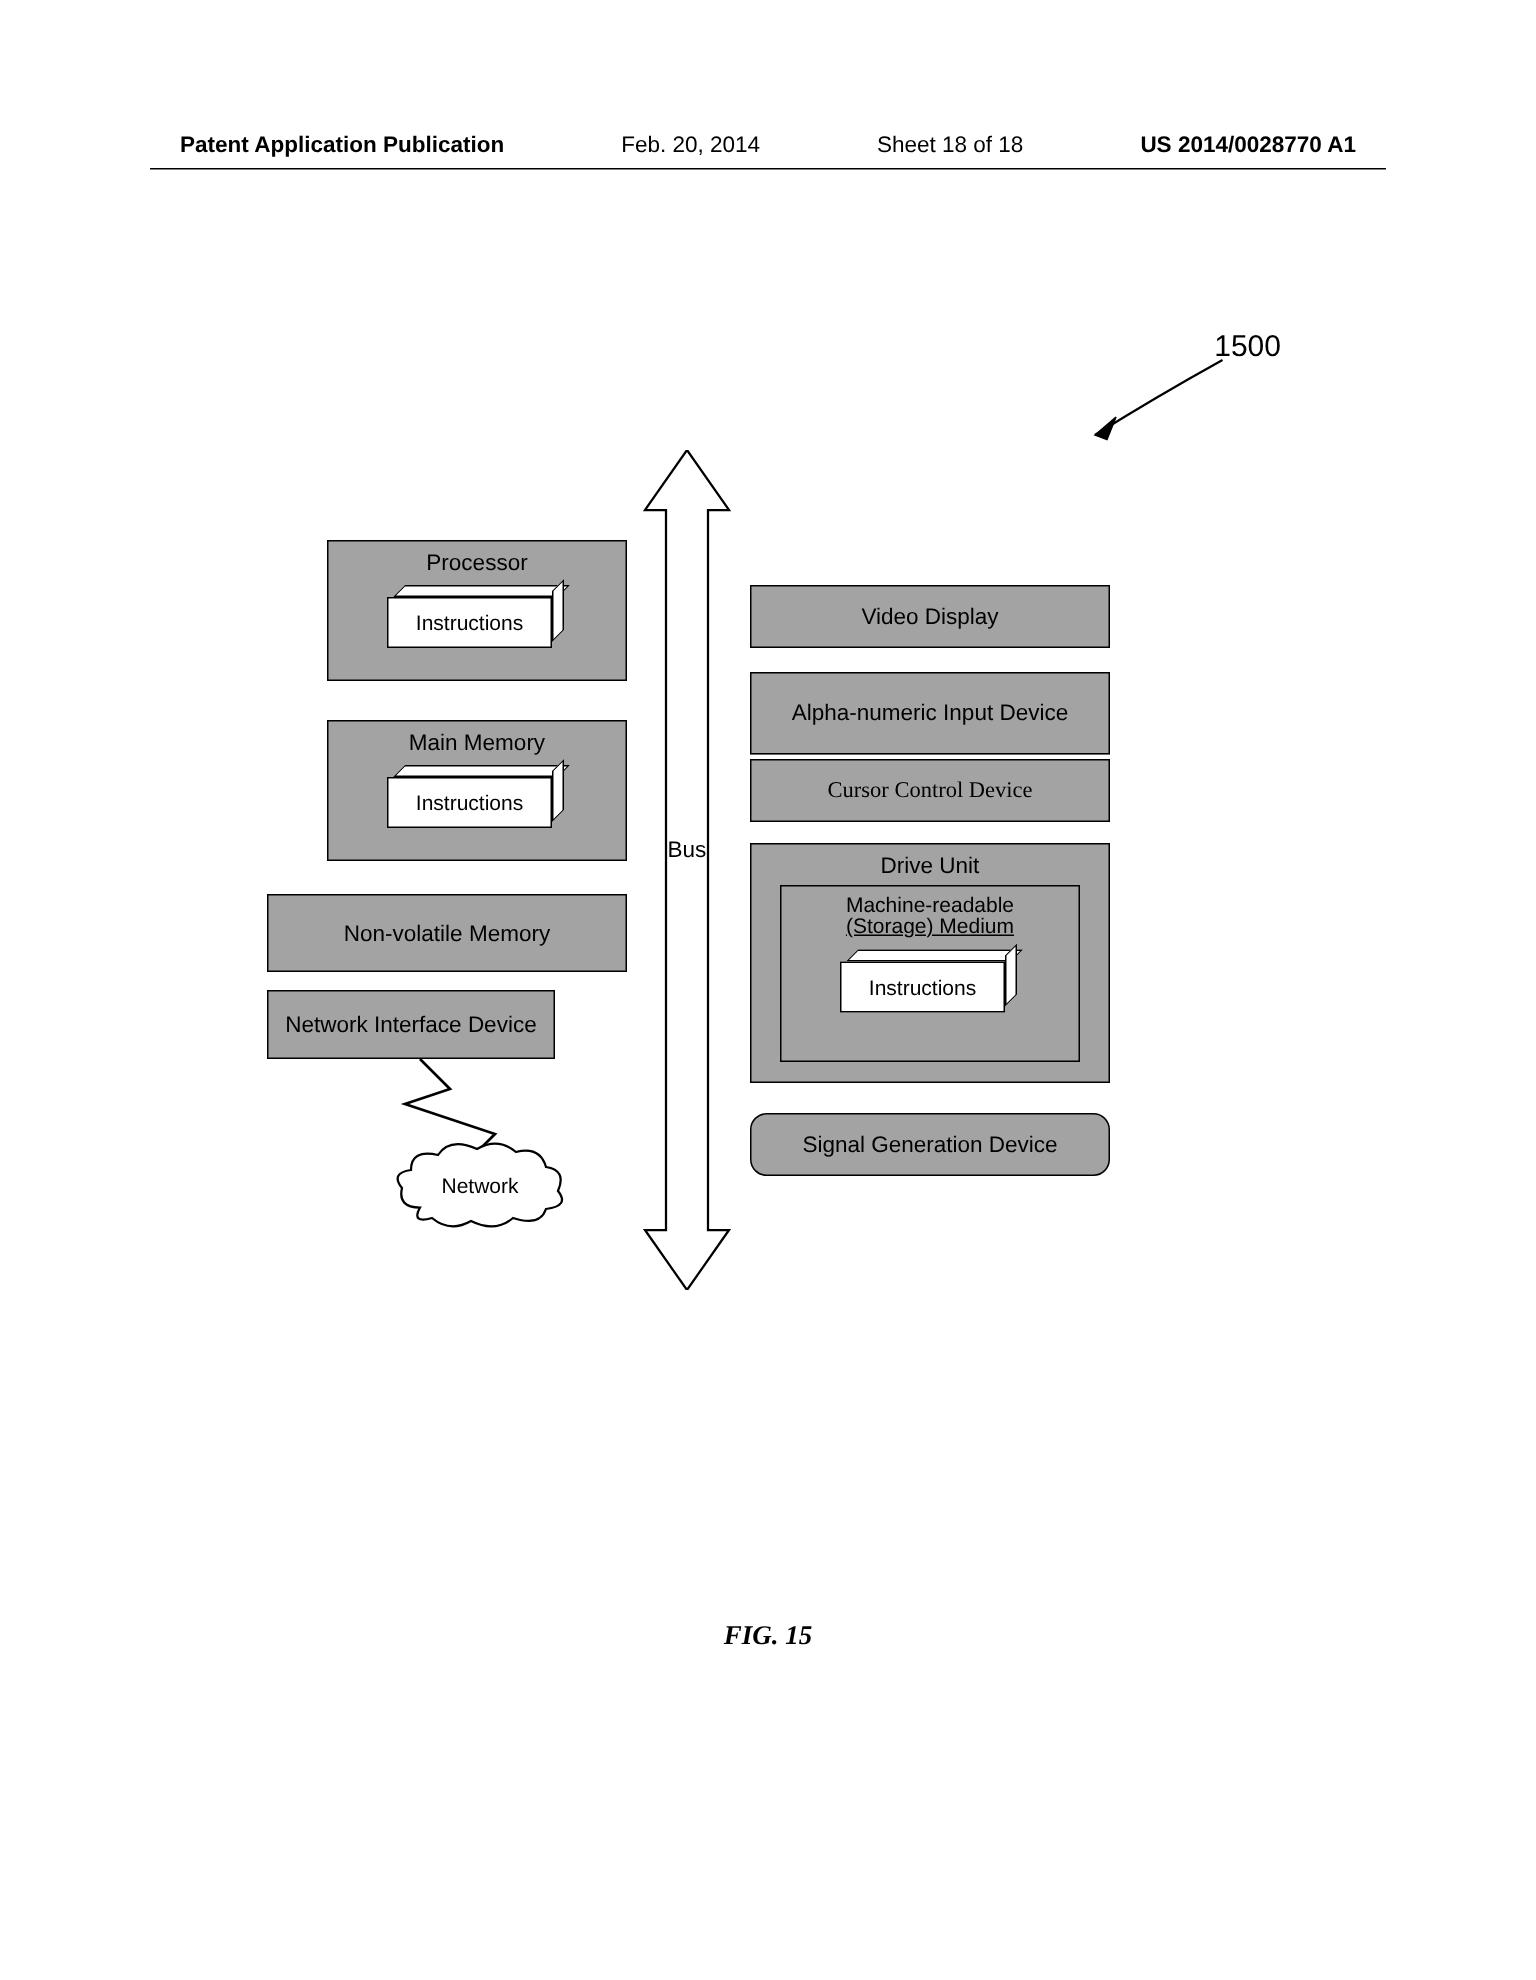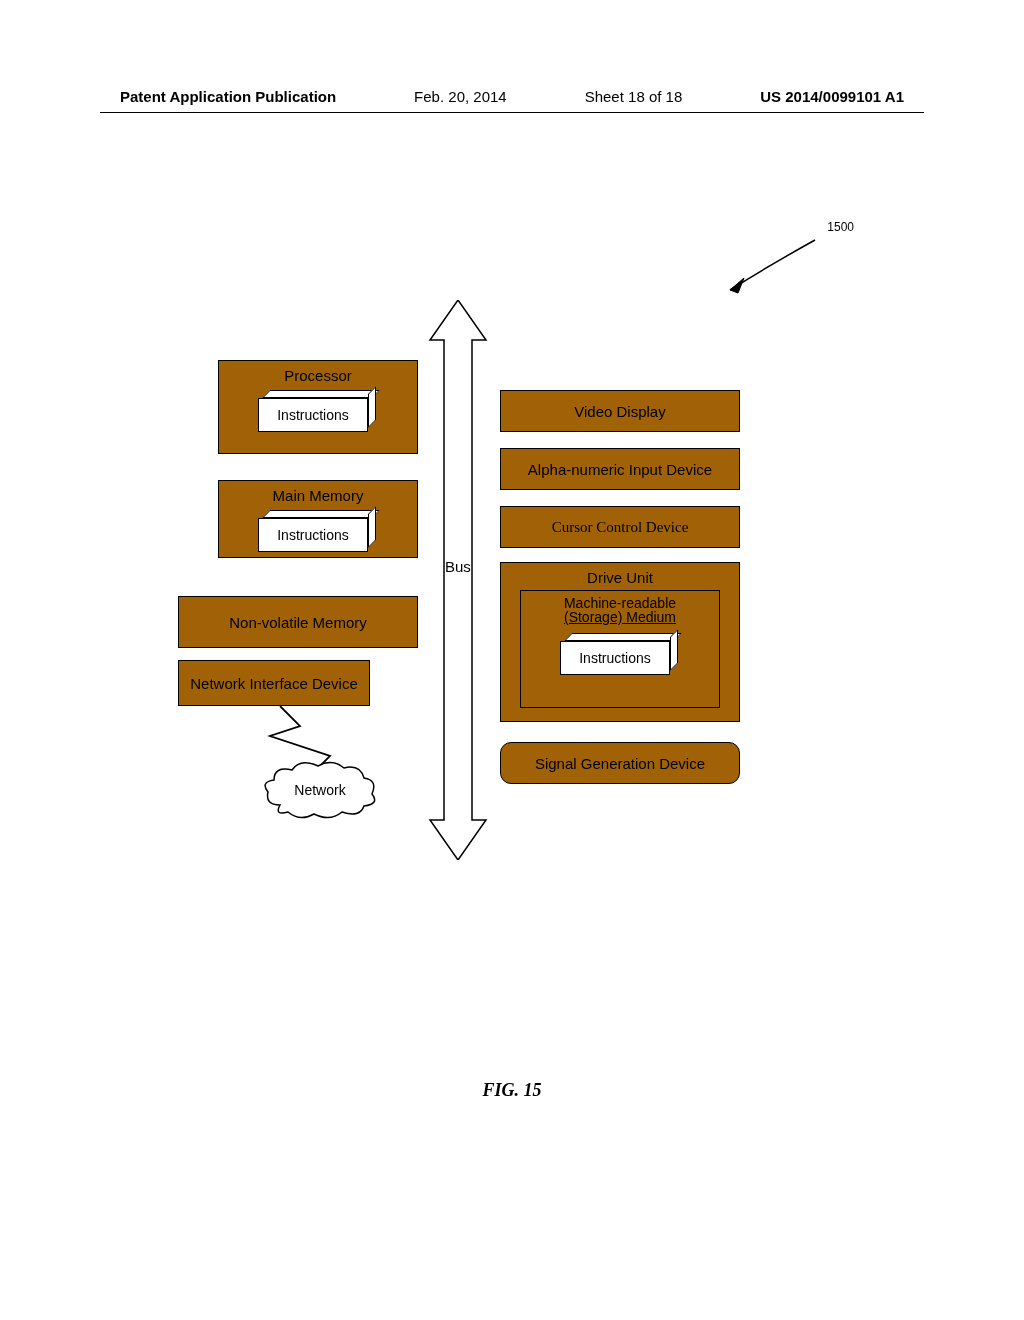--- a/index.html
+++ b/index.html
@@ -28,21 +28,21 @@
     top: 112px;
     left: 100px;
     right: 100px;
     height: 1px;
     background: #000;
   }
 
   .box {
     position: absolute;
     border: 1.5px solid #000;
-    background: #a16207;
+    background: #a3a3a3;
     text-align: center;
     font-size: 15px;
     display: flex;
     flex-direction: column;
     align-items: center;
     justify-content: flex-start;
     padding: 4px 6px;
   }
   .box.simple { justify-content: center; }
 
@@ -88,21 +88,21 @@
     font-size: 18px;
     font-weight: bold;
     font-style: italic;
     font-family: "Times New Roman", serif;
   }
 
   .ref1500 {
     position: absolute;
     top: 220px;
     right: 170px;
-    font-size: 12px;
+    font-size: 20px;
   }
 
   .cloud {
     position: absolute;
     width: 120px;
     height: 60px;
   }
   .cloud svg { width: 100%; height: 100%; }
   .cloud-label {
     position: absolute;
@@ -119,21 +119,21 @@
   }
 
 </style>
 </head>
 <body>
 
 <div class="header">
   <span class="pub">Patent Application Publication</span>
   <span class="date">Feb. 20, 2014</span>
   <span class="sheet">Sheet 18 of 18</span>
-  <span class="pubno">US 2014/0099101 A1</span>
+  <span class="pubno">US 2014/0028770 A1</span>
 </div>
 <div class="hr"></div>
 
 <div class="ref1500">1500</div>
 <svg class="leadline" style="top:235px; left:640px;" width="220" height="80">
   <path d="M175 5 Q 130 30 90 55" stroke="#000" stroke-width="1.5" fill="none"></path>
   <polygon points="90,55 104,43 98,58" fill="#000"></polygon>
 </svg>
 
 <svg style="position:absolute; top:300px; left:428px;" width="60" height="560">
@@ -143,21 +143,21 @@
 
 <div class="box" style="top:360px; left:218px; width:200px; height:94px;">
   <div style="margin-top:2px;">Processor</div>
   <div class="inner3d">
     <div class="face top"></div>
     <div class="face side"></div>
     <div class="face front">Instructions</div>
   </div>
 </div>
 
-<div class="box" style="top:480px; left:218px; width:200px; height:78px;">
+<div class="box" style="top:480px; left:218px; width:200px; height:94px;">
   <div style="margin-top:2px;">Main Memory</div>
   <div class="inner3d">
     <div class="face top"></div>
     <div class="face side"></div>
     <div class="face front">Instructions</div>
   </div>
 </div>
 
 <div class="box simple" style="top:596px; left:178px; width:240px; height:52px;">
   <span>Non-volatile Memory</span>
@@ -175,21 +175,21 @@
   <svg viewBox="0 0 120 60">
     <path d="M20 45 Q5 45 8 32 Q0 22 14 20 Q14 6 32 10 Q40 -2 58 6 Q72 -2 84 8 Q100 4 104 18 Q118 20 112 34 Q120 44 104 46 Q100 58 82 52 Q70 62 54 54 Q40 62 28 52 Q14 56 20 45 Z" fill="#fff" stroke="#000" stroke-width="1.5"></path>
   </svg>
   <div class="cloud-label">Network</div>
 </div>
 
 <div class="box simple" style="top:390px; left:500px; width:240px; height:42px;">
   <span>Video Display</span>
 </div>
 
-<div class="box simple" style="top:448px; left:500px; width:240px; height:42px;">
+<div class="box simple" style="top:448px; left:500px; width:240px; height:55px;">
   <span>Alpha-numeric Input Device</span>
 </div>
 
 <div class="box simple" style="top:506px; left:500px; width:240px; height:42px;font-family:Liberation Serif, serif;">
   <span>Cursor Control Device</span>
 </div>
 
 <div class="box" style="top:562px; left:500px; width:240px; height:160px; justify-content:flex-start;">
   <div style="margin-top:2px;">Drive Unit</div>
 

